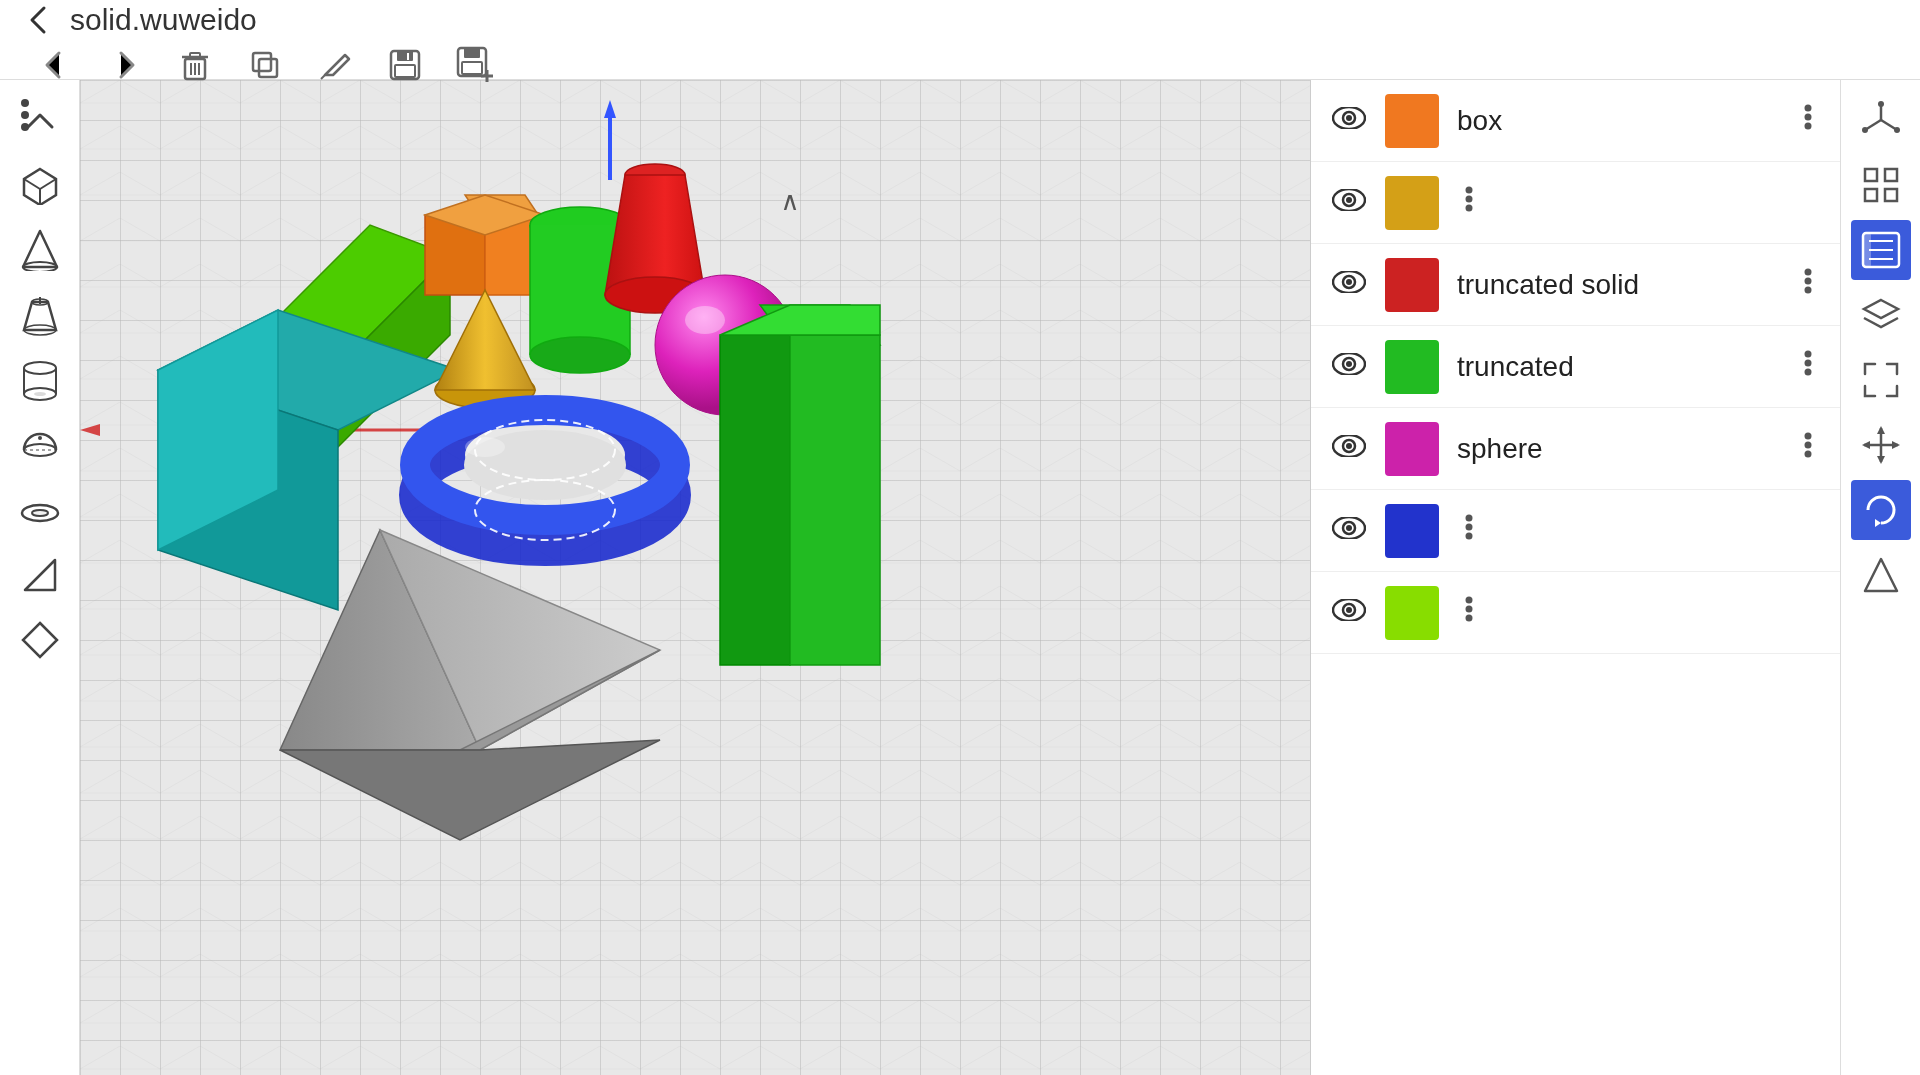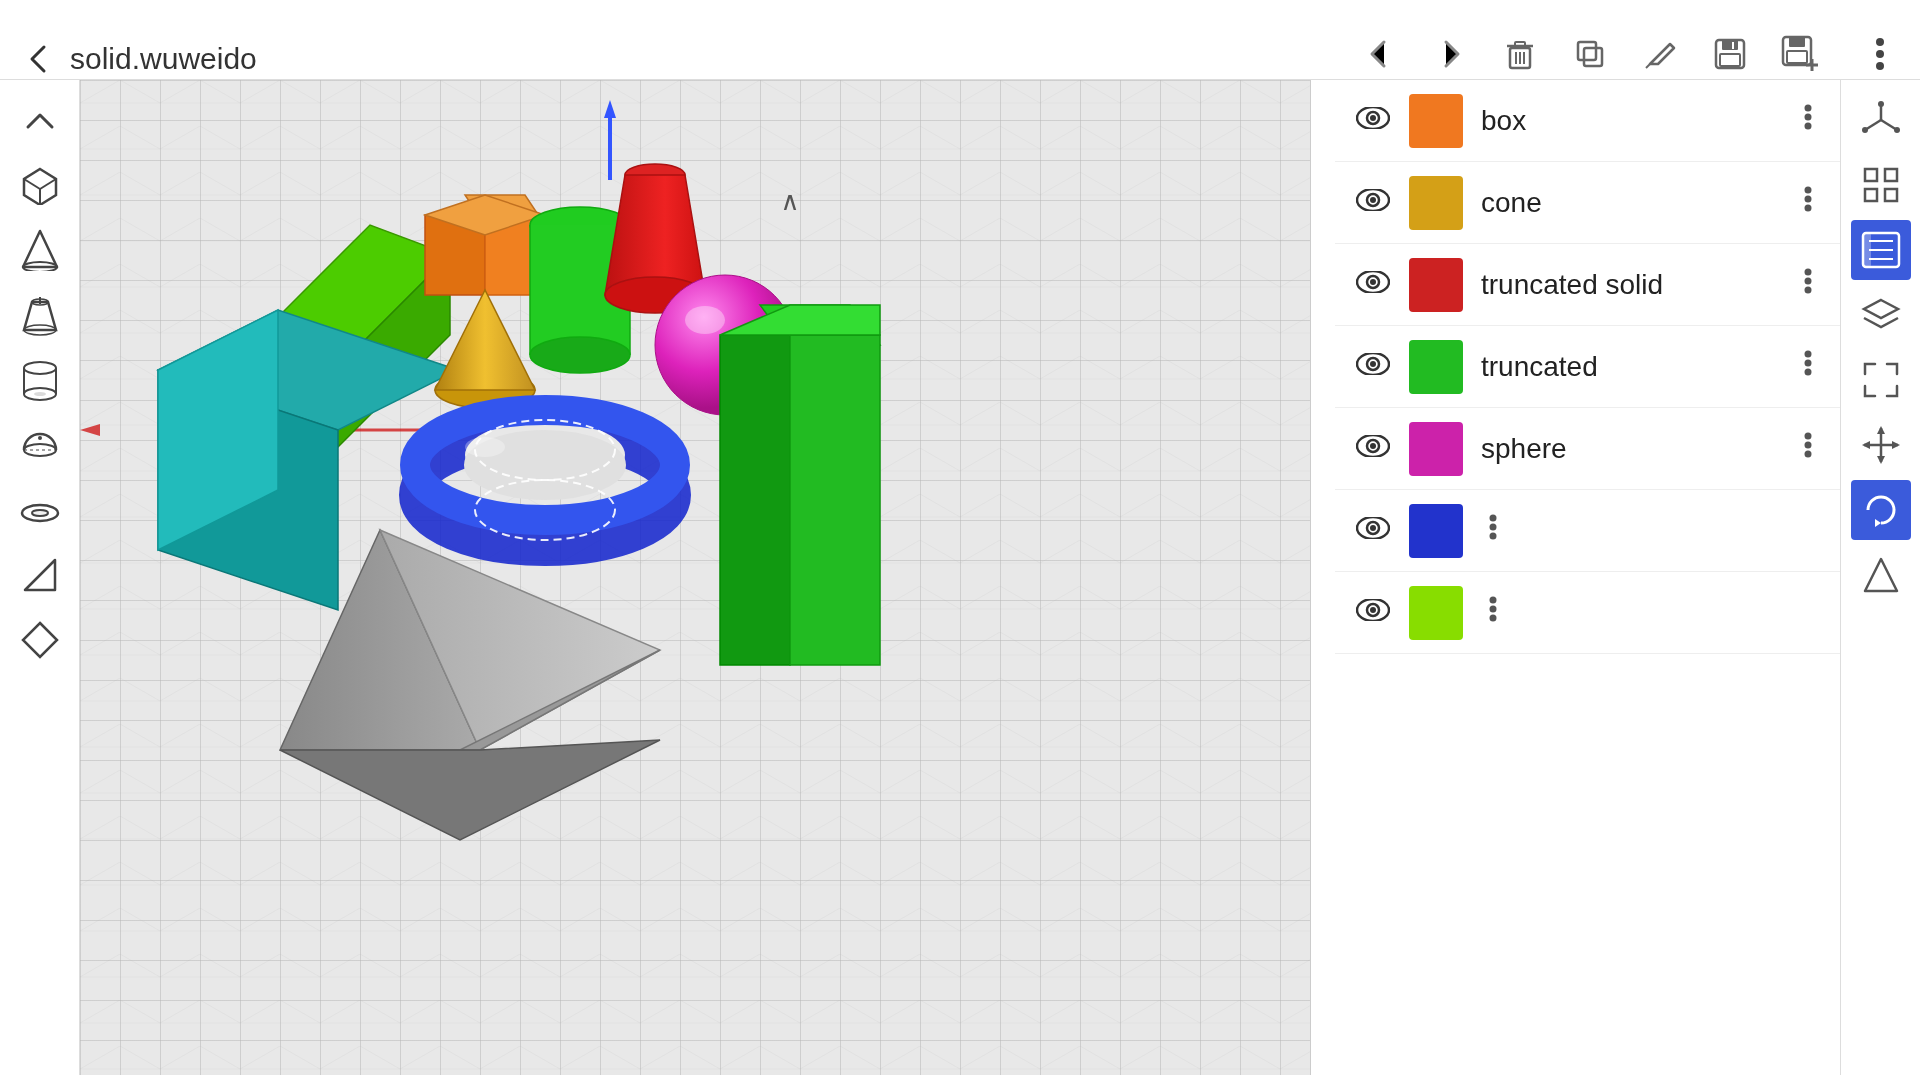--- a/index.html
+++ b/index.html
@@ -5,23 +5,24 @@
     * { margin: 0; padding: 0; box-sizing: border-box; }
     body { width: 1920px; height: 1075px; background: #f0f0f0; font-family: 'Arial', sans-serif; overflow: hidden; position: relative; }
 
     
     #header {
       position: absolute;
       top: 0; left: 0; right: 0;
       height: 80px;
       background: #fff;
       display: flex;
-      align-items: flex-end;
+      align-items: flex-start;
       border-bottom: 1px solid #ddd;
       z-index: 10;
+      flex-direction: column;
     }
     #header-left {
       display: flex;
       align-items: center;
       padding-left: 20px;
       flex: 1;
     }
     #back-button {
       width: 40px; height: 40px;
       display: flex; align-items: center; justify-content: center;
@@ -137,21 +138,20 @@
     
     #panel {
       position: absolute;
       top: 0;
       right: 80px;
       width: 530px;
       bottom: 0;
       background: #fff;
       border-left: 1px solid #ccc;
       z-index: 8;
-      padding-left: 24px;
     }
     #panel-header {
       height: 80px;
       background: #e0e0e0;
       display: flex;
       align-items: center;
       padding: 0 20px;
       gap: 20px;
       border-bottom: 1px solid #ccc;
     }
@@ -627,21 +627,20 @@
   </div>
       <div class="panel-item">
     <div class="panel-eye">
       <svg width="34" height="22" viewBox="0 0 34 22">
         <ellipse cx="17" cy="11" rx="16" ry="11" fill="none" stroke="#333" stroke-width="2.5"></ellipse>
         <circle cx="17" cy="11" r="6" fill="none" stroke="#333" stroke-width="2.5"></circle>
         <circle cx="17" cy="11" r="3" fill="#333"></circle>
       </svg>
     </div>
     <div class="panel-color-swatch" style="background:#d4a017"></div>
-    <div class="panel-item-label">cone</div>
     <div class="panel-item-more">
       <svg width="8" height="30" viewBox="0 0 8 30">
         <circle cx="4" cy="6" r="3.5" fill="#555"></circle>
         <circle cx="4" cy="15" r="3.5" fill="#555"></circle>
         <circle cx="4" cy="24" r="3.5" fill="#555"></circle>
       </svg>
     </div>
   </div>
       <div class="panel-item">
     <div class="panel-eye">

